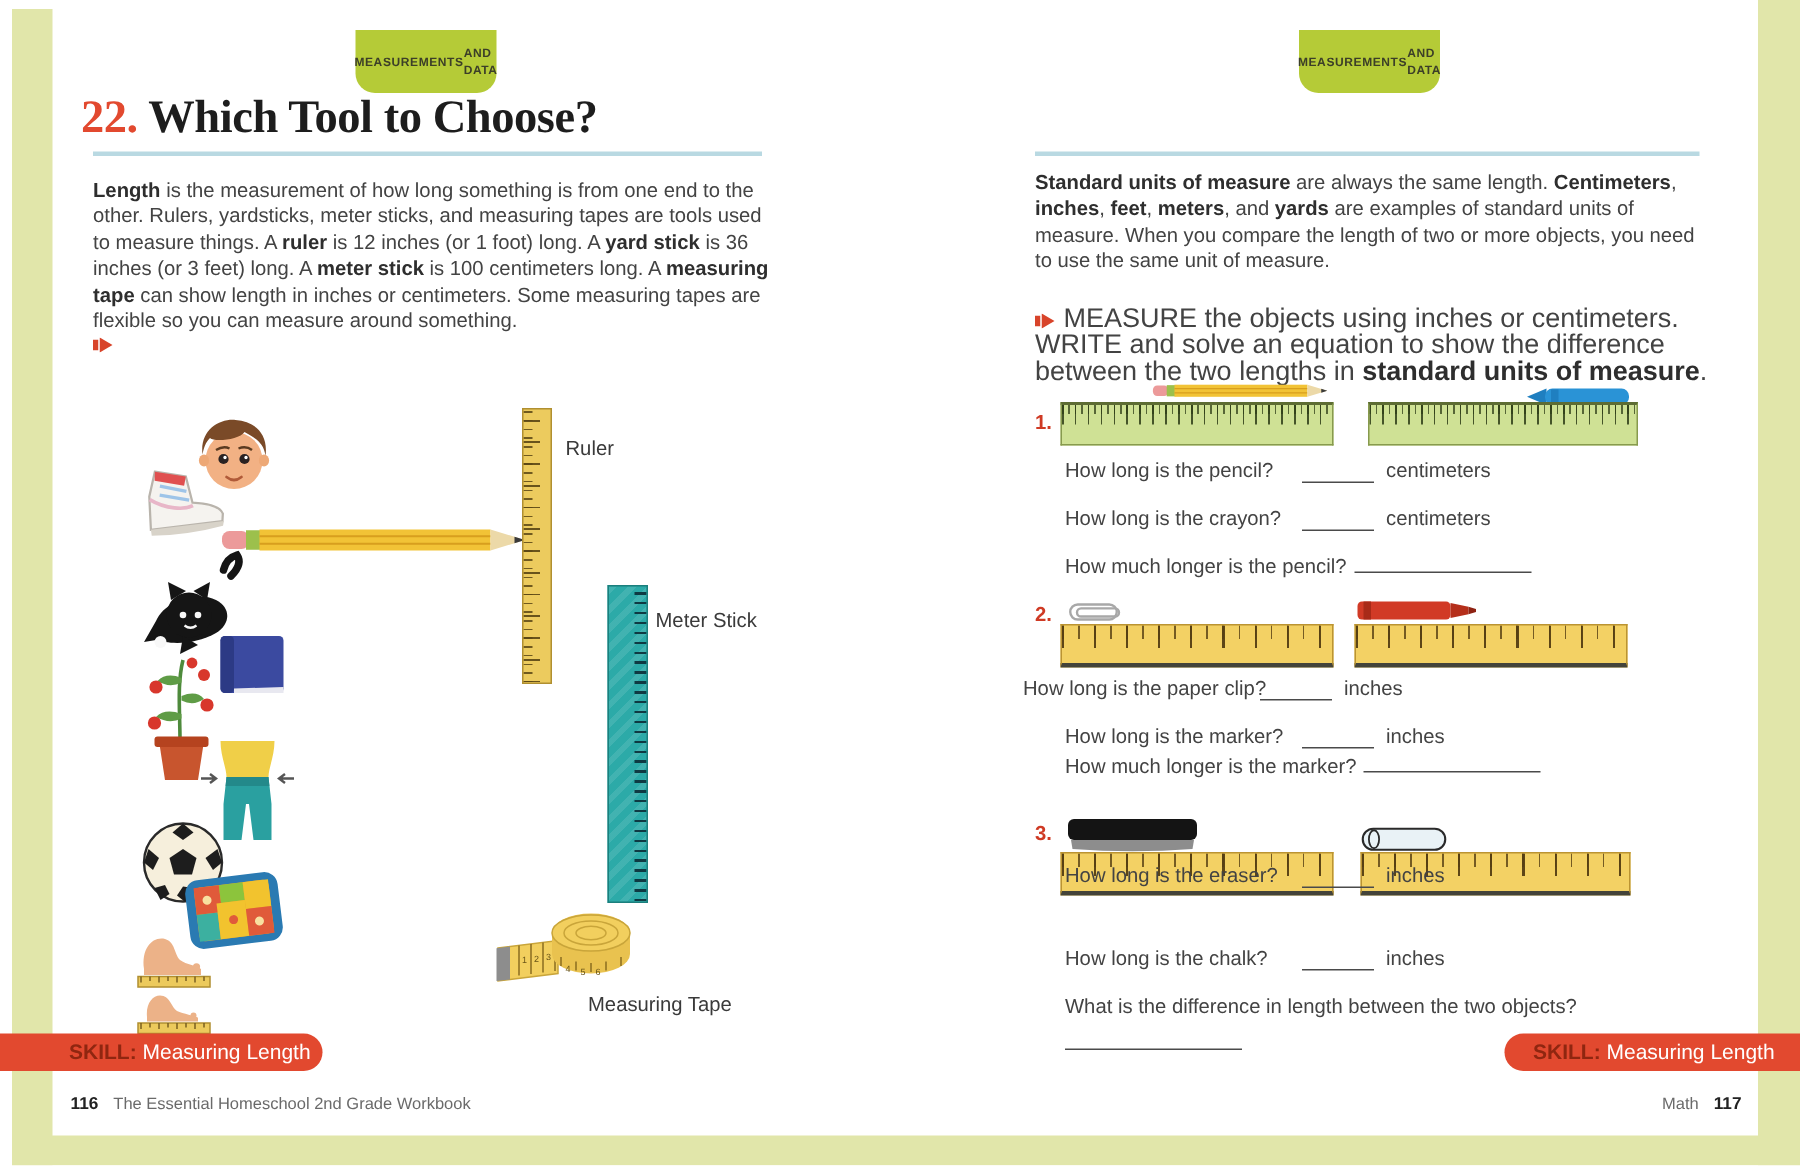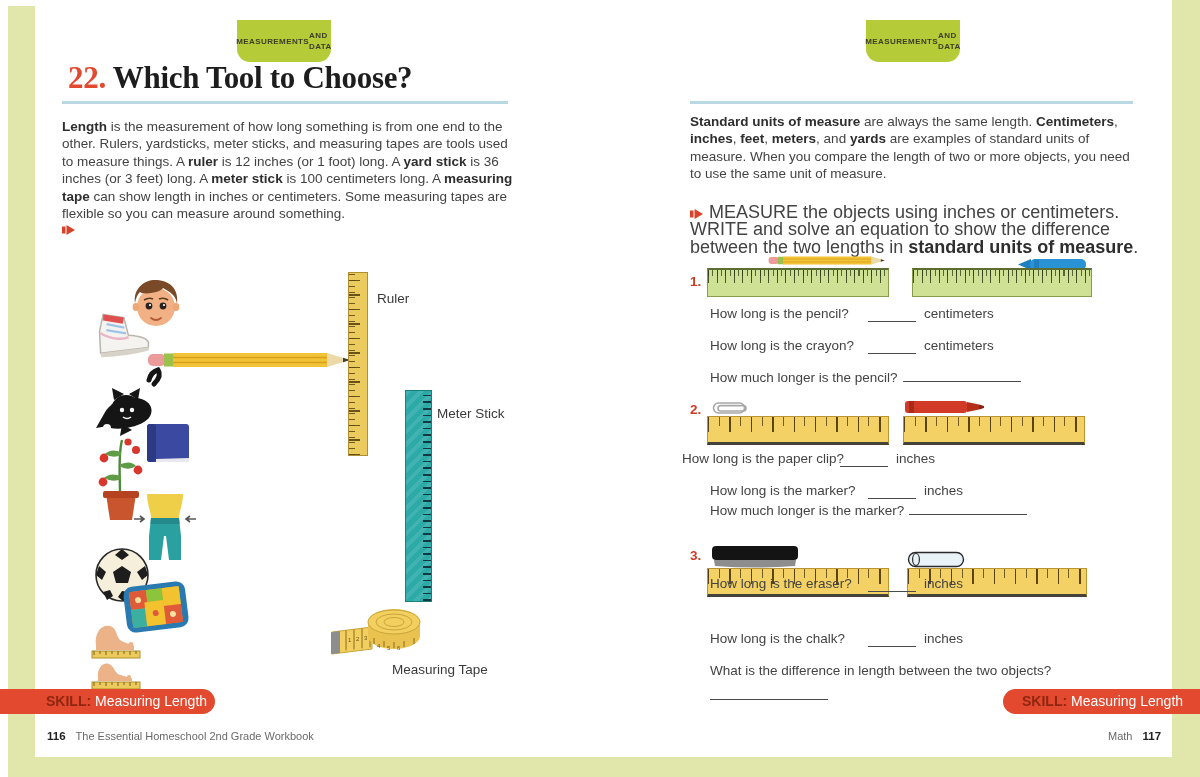--- a/index.html
+++ b/index.html
@@ -89,21 +89,21 @@
 <div id="canvas">
   <div class="edge edge-left"></div>
   <div class="edge edge-right"></div>
   <div class="edge edge-bottom"></div>
 
   <div class="unit-badge badge-left">
     <span>MEASUREMENTS</span>
     <span>AND DATA</span>
   </div>
 
-  <div class="title" style="left:68px;">
+  <div class="title" style="left:54px;">
     <span class="num">22.</span><span>Which Tool to Choose?</span>
   </div>
   <div class="title-rule" style="left:62px; top:101px; width:446px;"></div>
 
   <div class="para" style="left:62px; top:118px; width:452px;"><span class="rich-b">Length</span><span> is the measurement of how long something is from one end to the other. Rulers, yardsticks, meter sticks, and measuring tapes are tools used to measure things. A </span><span class="rich-b">ruler</span><span> is 12 inches (or 1 foot) long. A </span><span class="rich-b">yard stick</span><span> is 36 inches (or 3 feet) long. A </span><span class="rich-b">meter stick</span><span> is 100 centimeters long. A </span><span class="rich-b">measuring tape</span><span> can show length in inches or centimeters. Some measuring tapes are flexible so you can measure around something.</span></div>
 
   <div class="instr instr-hang" style="left:62px; top:222px; width:448px;">
     <span class="ff-icon">
       <svg width="14" height="10" viewBox="0 0 14 10">
           <polygon points="0,1.5 3.5,1.5 3.5,8.5 0,8.5" fill="#d8442a"></polygon>

